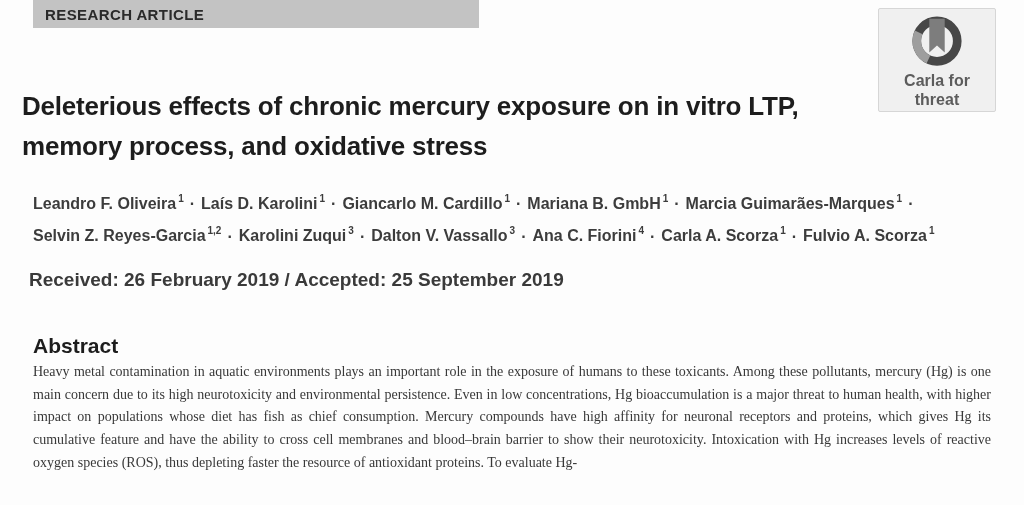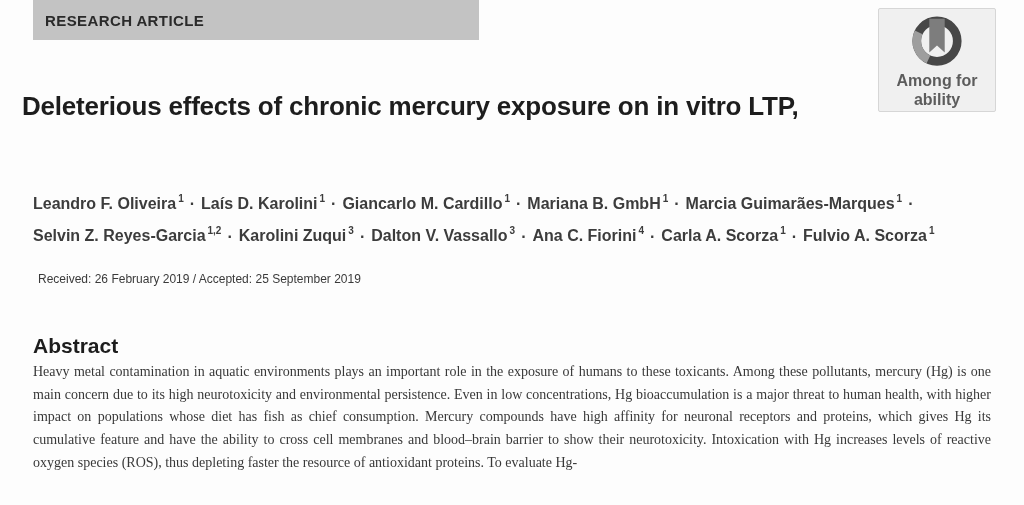--- a/index.html
+++ b/index.html
@@ -18,21 +18,21 @@
     --page-bg:#fdfdfd;
   }
   *{margin:0;padding:0;box-sizing:border-box;}
   html,body{width:1024px;height:505px;overflow:hidden;}
   body{
     position:relative;
     background:var(--page-bg);
     font-family:"Liberation Sans",sans-serif;
   }
   .banner{
-    position:absolute;left:33px;top:0;width:446px;height:40px;
+    position:absolute;left:33px;top:0;width:446px;height:28px;
     background:var(--banner-bg);
     display:flex;align-items:center;
   }
   .banner-label{
     font-size:15px;font-weight:bold;color:var(--banner-text);
     letter-spacing:.4px;padding-left:12px;
   }
   .update-badge{
     position:absolute;left:878px;top:8px;width:118px;height:104px;
     background:var(--badge-bg);
@@ -58,22 +58,22 @@
     position:absolute;left:33px;top:186px;
     font-size:16px;font-weight:bold;color:var(--author-text);
   }
   .author-line{line-height:28px;white-space:nowrap;}
   .author-line sup{
     font-size:10px;font-weight:bold;
     position:relative;top:-1px;margin-left:2px;
   }
   .author-line .sep{display:inline-block;margin:0 6px;font-weight:bold;}
   .meta{
-    position:absolute;left:38px;top:269px;
-    font-size:12px;color:var(--meta-text);line-height:21px;
+    position:absolute;left:29px;top:269px;
+    font-size:19px;color:var(--meta-text);line-height:21px;font-weight:bold;
   }
   .abstract-heading{
     position:absolute;left:33px;top:334px;
     font-size:21px;font-weight:bold;color:var(--title-text);
   }
   .abstract-body{
     position:absolute;left:33px;top:361px;width:958px;
     font-family:"Liberation Serif",serif;
     font-size:14px;line-height:22.7px;color:var(--body-text);
     text-align:justify;
@@ -88,27 +88,28 @@
 
 <div class="update-badge">
   <span>
     <svg width="58" height="54" viewBox="0 0 60 56">
       <circle class="ring-dark" cx="30" cy="27" r="21"></circle>
       <circle class="ring-light" cx="30" cy="27" r="21" stroke-dasharray="33 99" transform="rotate(115 30 27)"></circle>
       <path class="ribbon" d="M22,4 L38,4 L38,39 L30,31.5 L22,39 Z"></path>
     </svg>
   </span>
   <div class="badge-text">
-    <div>Among for</div>
-    <div>ability</div>
+    <div>Carla for</div>
+    <div>threat</div>
   </div>
 </div>
 
 <div class="title">
   <div>Deleterious effects of chronic mercury exposure on in vitro LTP,</div>
+  <div>memory process, and oxidative stress</div>
 </div>
 
 <div class="authors">
     <div class="author-line"><span>Leandro F. Oliveira</span><sup>1</sup><span class="sep">·</span><span>Laís D. Karolini</span><sup>1</sup><span class="sep">·</span><span>Giancarlo M. Cardillo</span><sup>1</sup><span class="sep">·</span><span>Mariana B. GmbH</span><sup>1</sup><span class="sep">·</span><span>Marcia Guimarães-Marques</span><sup>1</sup><span class="sep">·</span></div>
     <div class="author-line"><span>Selvin Z. Reyes-Garcia</span><sup>1,2</sup><span class="sep">·</span><span>Karolini Zuqui</span><sup>3</sup><span class="sep">·</span><span>Dalton V. Vassallo</span><sup>3</sup><span class="sep">·</span><span>Ana C. Fiorini</span><sup>4</sup><span class="sep">·</span><span>Carla A. Scorza</span><sup>1</sup><span class="sep">·</span><span>Fulvio A. Scorza</span><sup>1</sup></div>
   </div>
 
 <div class="meta">
   <div>Received: 26 February 2019 / Accepted: 25 September 2019</div>
 </div>

